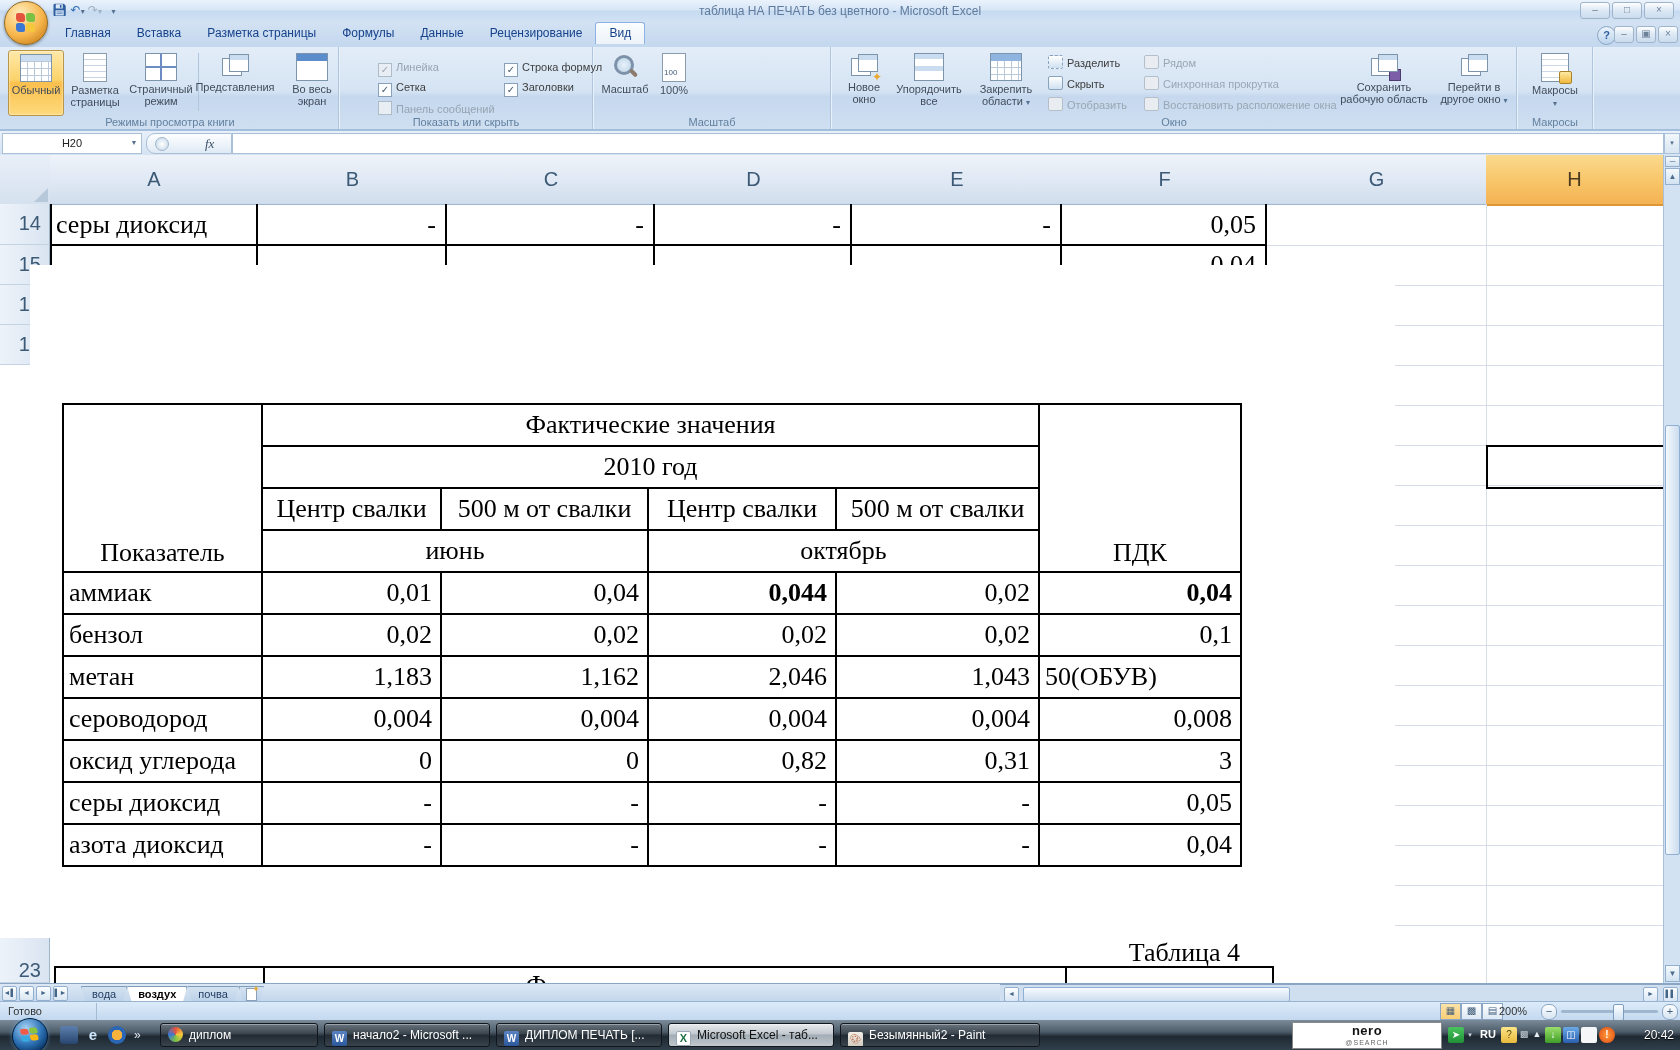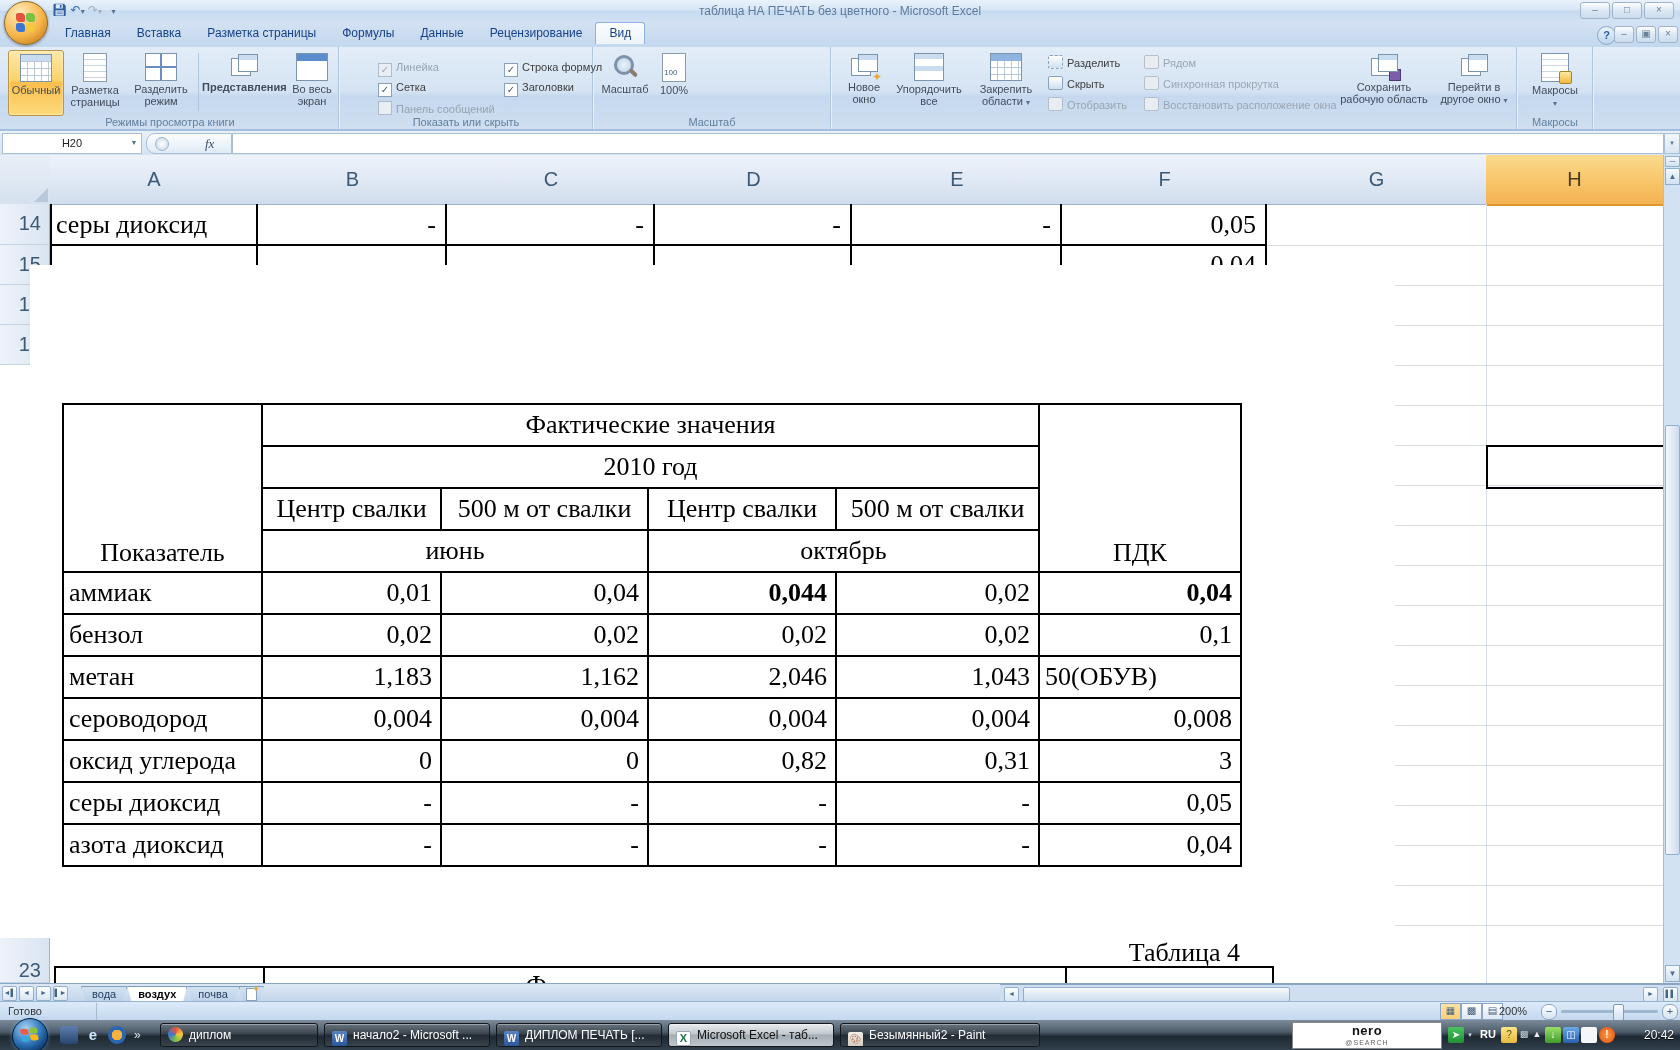--- a/index.html
+++ b/index.html
@@ -207,24 +207,24 @@
       <div class="bigbtn sel" style="left:6px;width:54px;height:64px;">
         <span class="bi i-grid"></span>
         <span>Обычный</span>
       </div>
       <div class="bigbtn" style="left:64px;width:58px;height:64px;">
         <span class="bi i-page"></span>
         <span>Разметка страницы</span>
       </div>
       <div class="bigbtn" style="left:126px;width:66px;height:64px;">
         <span class="bi i-break"></span>
-        <span>Разделить режим</span>
+        <span>Страничный режим</span>
       </div>
       <div class="abs" style="left:196px;top:6px;width:1px;height:58px;background:#b0c5de;"></div>
-      <div class="bigbtn" style="left:200px;width:84px;height:64px;font-weight:bold;">
+      <div class="bigbtn" style="left:191px;width:84px;height:64px;">
         <span class="bi i-win" style="width:30px;height:26px;"></span>
         <span>Представления</span>
       </div>
       <div class="bigbtn" style="left:286px;width:48px;height:64px;">
         <span class="bi i-grid" style="background-image:linear-gradient(#5b8ccb 0 7px,rgba(0,0,0,0) 7px);"></span>
         <span>Во весь экран</span>
       </div>
       <div class="glabel">Режимы просмотра книги</div>
     </div>
 
@@ -275,20 +275,21 @@
       <div class="bigbtn" style="left:502px;width:100px;height:64px;">
         <span class="bi i-win" style="width:30px;height:26px;">
             <span class="i-floppy"></span>
           </span>
         <span>Сохранить рабочую область</span>
       </div>
       <div class="bigbtn" style="left:606px;width:72px;height:64px;">
         <span class="bi i-win" style="width:30px;height:26px;"></span>
         <span>Перейти в другое окно</span> <span class="dd">▾</span>
       </div>
+      <div class="glabel">Окно</div>
     </div>
 
     <div class="rgroup" style="left:1518px;width:74px;">
       <div class="bigbtn" style="left:6px;width:62px;height:64px;">
         <span class="bi i-macro"></span>
         <span>Макросы</span><br>
         <span class="dd">▾</span>
       </div>
       <div class="glabel">Макросы</div>
     </div>

